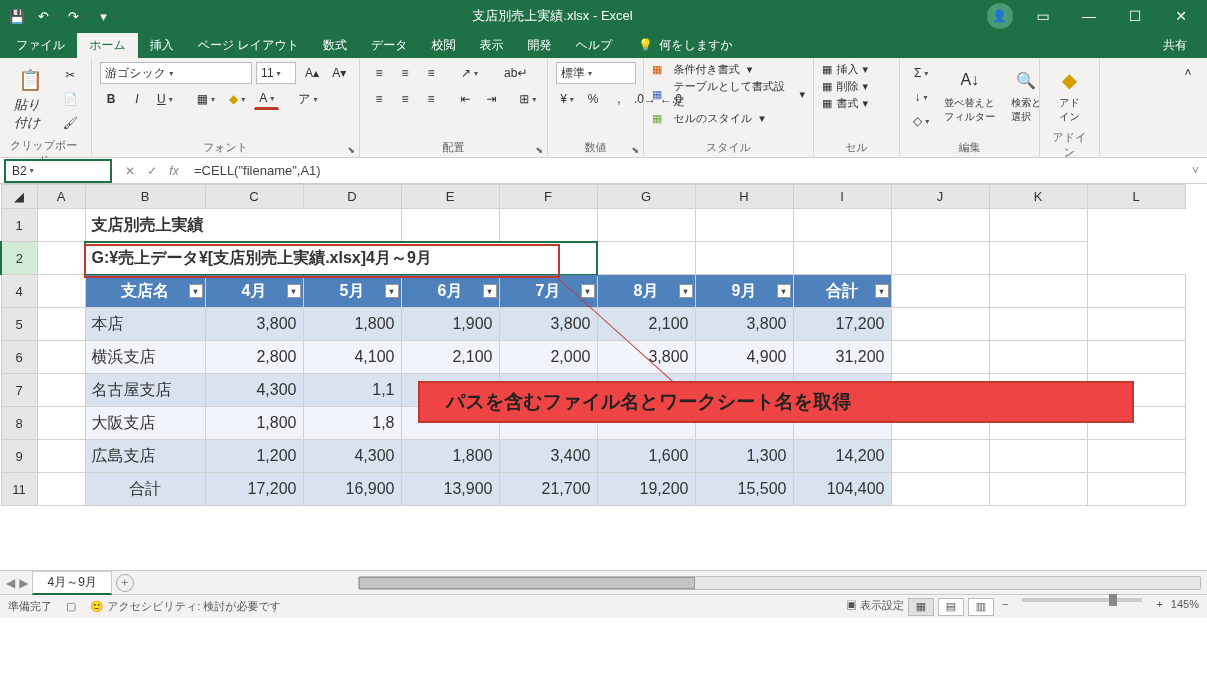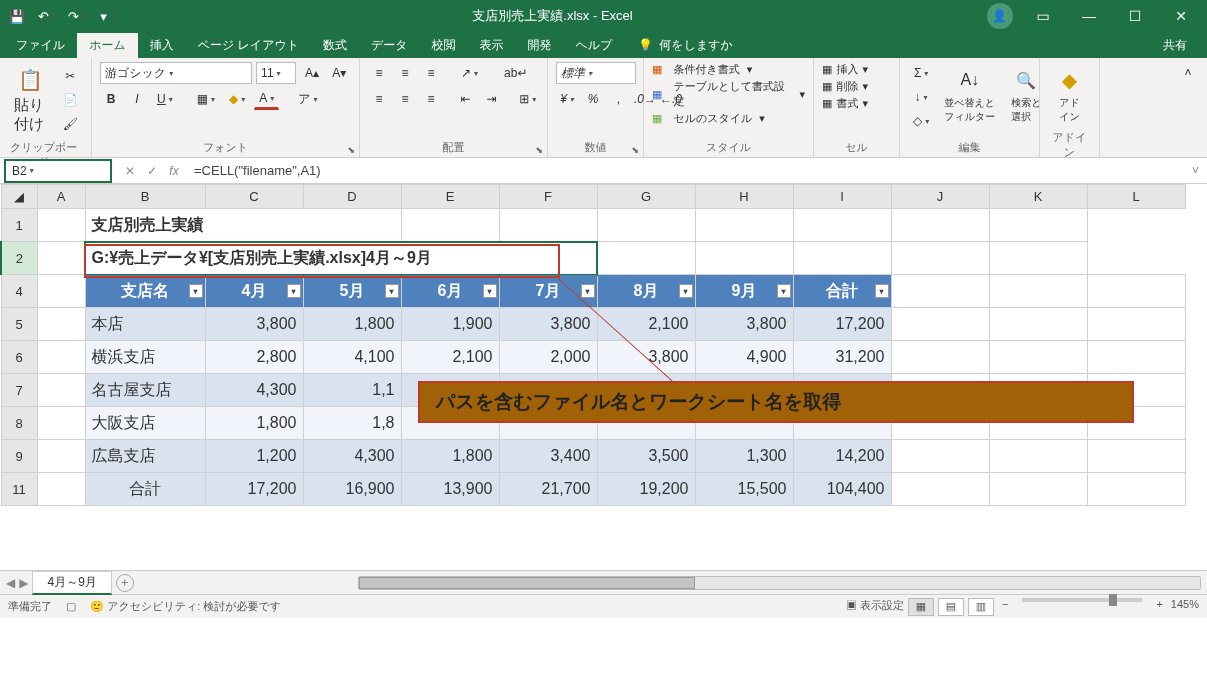--- a/index.html
+++ b/index.html
@@ -46,21 +46,21 @@
   table.grid td.rowhdr { background:#e6e6e6; text-align:center; font-size:13px;}
   table.grid td.leftcell { text-align:left;}
   .tblhdr { background:#4f81bd; color:#fff; font-weight:bold; text-align:center !important; position:relative;}
   .filterbtn { position:absolute; right:2px; top:50%; transform:translateY(-50%); width:14px; height:14px; background:#fff; border:1px solid #999; font-size:8px; color:#444; display:flex; align-items:center; justify-content:center;}
   .altrow0 td.datacell { background:#d9e3f0;}
   .altrow1 td.datacell { background:#f1f5fb;}
   .totalrow td.datacell { background:#d9e3f0; font-weight:normal;}
   td.rowhdr.selrow { background:#d3ead9 !important; border-left:2px solid #1e7145;}
   td.selectedcell { outline:2px solid #1e7145; outline-offset:-1px; background:#fff !important;}
   
-  .annot-box { position:absolute; border:2px solid #c0392b; background:#a16207; font-size:19px; font-weight:bold; padding:6px 16px; color:#222;}
+  .annot-box { position:absolute; border:2px solid #c0392b; background:#ef4444; font-size:19px; font-weight:bold; padding:6px 26px; color:#222;}
   .annot-outline { position:absolute; border:2px solid #c0392b; pointer-events:none;}
   .annot-line { position:absolute; border-top:1px solid #c0392b; transform-origin:left center;}
   
   .sheettabs { display:flex; align-items:center; height:24px; border-top:1px solid #ccc; background:#f3f2f1; padding:0 6px; gap:4px;}
   .sheettabs .nav { display:flex; gap:4px; color:#888;}
   .sheettabs .tab { padding:2px 14px; background:#fff; border:1px solid #ccc; border-bottom:2px solid #1e7145; font-size:12px; cursor:pointer;}
   .sheettabs .addsheet { width:18px; height:18px; border:1px solid #aaa; border-radius:50%; display:flex; align-items:center; justify-content:center; font-size:12px; color:#666; cursor:pointer;}
   .hscroll { flex:1; margin-left:auto; display:flex; align-items:center; padding-left:220px;}
   .scrollbar { height:14px; flex:1; background:#e6e6e6; border:1px solid #bbb; position:relative; border-radius:2px;}
   .scrollbar .thumb { position:absolute; left:0; top:0; bottom:0; width:40%; background:#c4c4c4; border:1px solid #999;}
@@ -113,21 +113,21 @@
       </div>
   </div>
 </div>
 
 <div class="ribbon">
 
   <div class="rgroup" style="width:92px;">
     <div class="rrow">
       <div class="bigbtn">
         <div class="ico">📋</div>
-        <div style="font-size:15px;">貼り付け</div>
+        <div style="font-size:13px;font-style:italic;">貼り付け</div>
       </div>
       <div class="rstack">
         <div class="rbtn">✂</div>
         <div class="rbtn">📄</div>
         <div class="rbtn">🖌</div>
       </div>
     </div>
     <div style="display:flex; justify-content:space-between;">
       <div class="glabel">クリップボード</div>
       <div class="dlg-launch">⬊</div>
@@ -188,21 +188,21 @@
         <div class="rbtn dd">⊞</div>
       </div>
     </div>
     <div style="display:flex; justify-content:center; position:relative;">
       <div class="glabel">配置</div>
       <div class="dlg-launch" style="position:absolute; right:0;">⬊</div>
     </div>
   </div>
 
   <div class="rgroup" style="width:96px;">
-    <div class="rstack" style="gap:4px;font-style:italic;">
+    <div class="rstack" style="gap:4px;">
       <div class="selbox dd" style="width:80px;">標準</div>
       <div class="rrow">
         <div class="rbtn dd">¥</div>
         <div class="rbtn">%</div>
         <div class="rbtn">,</div>
         <div class="rbtn">.0→</div>
         <div class="rbtn">←.0</div>
       </div>
     </div>
     <div style="display:flex; justify-content:center; position:relative;">
@@ -408,21 +408,21 @@
           <td></td>
         </tr>
         <tr class="altrow0">
           <td class="rowhdr">9</td>
           <td></td>
           <td class="datacell leftcell">広島支店</td>
           <td class="datacell">1,200</td>
           <td class="datacell">4,300</td>
           <td class="datacell">1,800</td>
           <td class="datacell">3,400</td>
-          <td class="datacell">3,500</td>
+          <td class="datacell">1,600</td>
           <td class="datacell">1,300</td>
           <td class="datacell">14,200</td>
           <td></td>
           <td></td>
           <td></td>
         </tr>
         <tr class="totalrow">
           <td class="rowhdr">11</td>
           <td></td>
           <td class="datacell leftcell" style="text-align: center;">合計</td>

